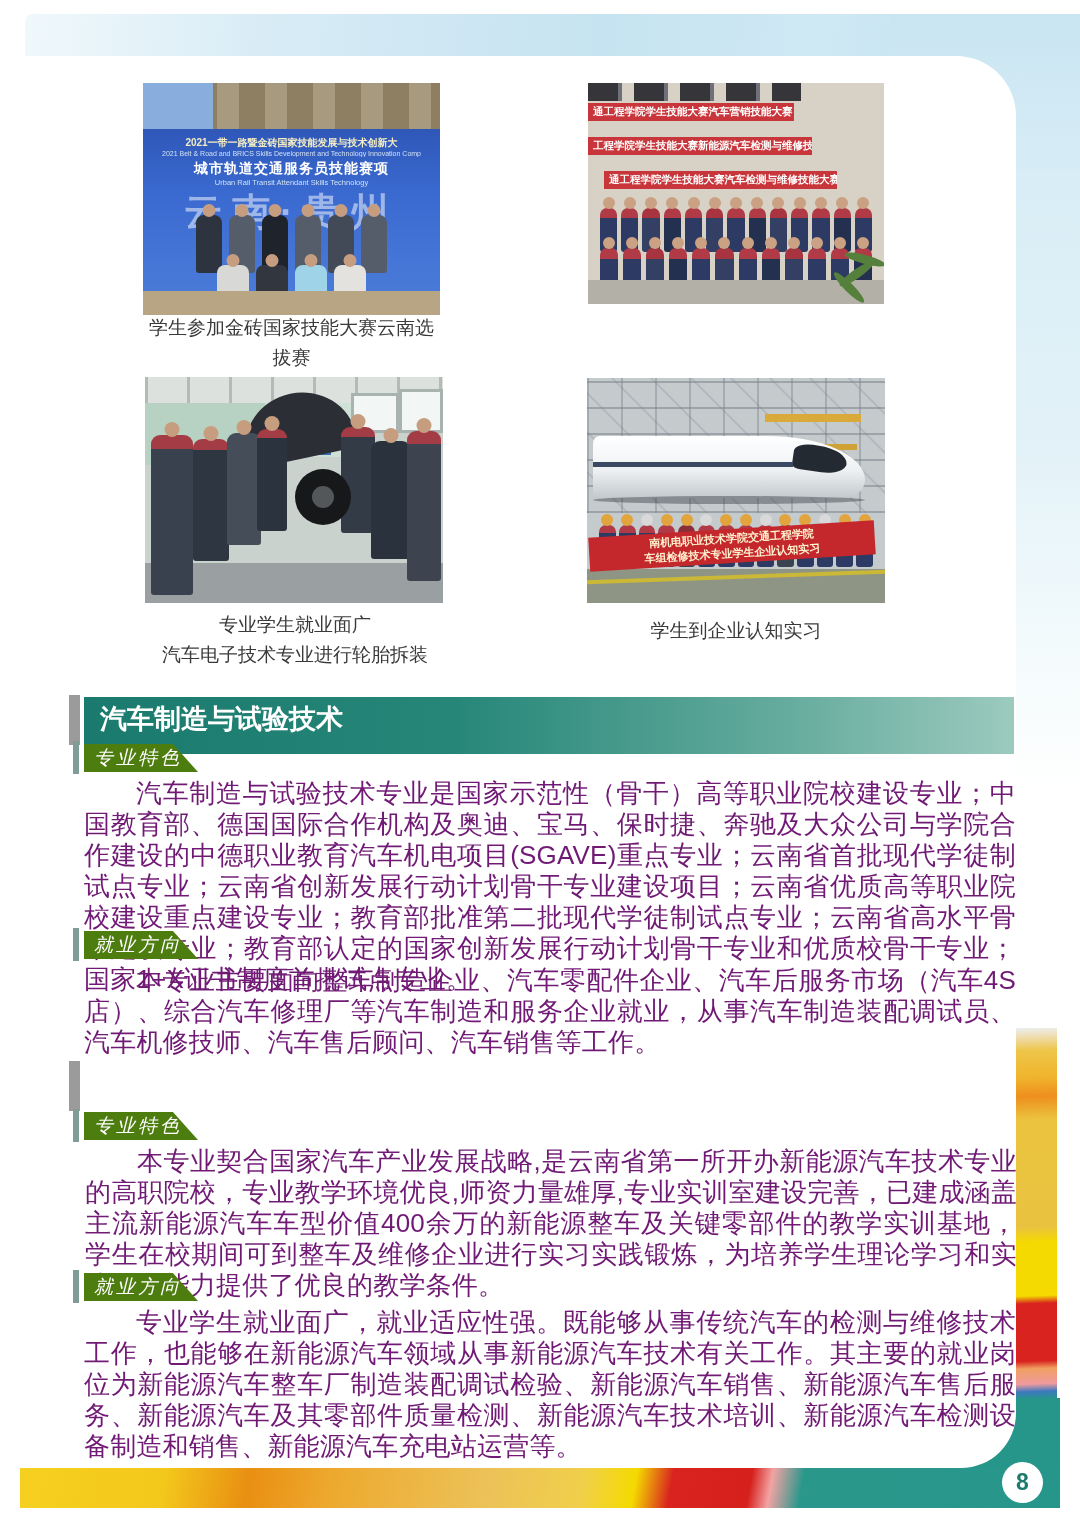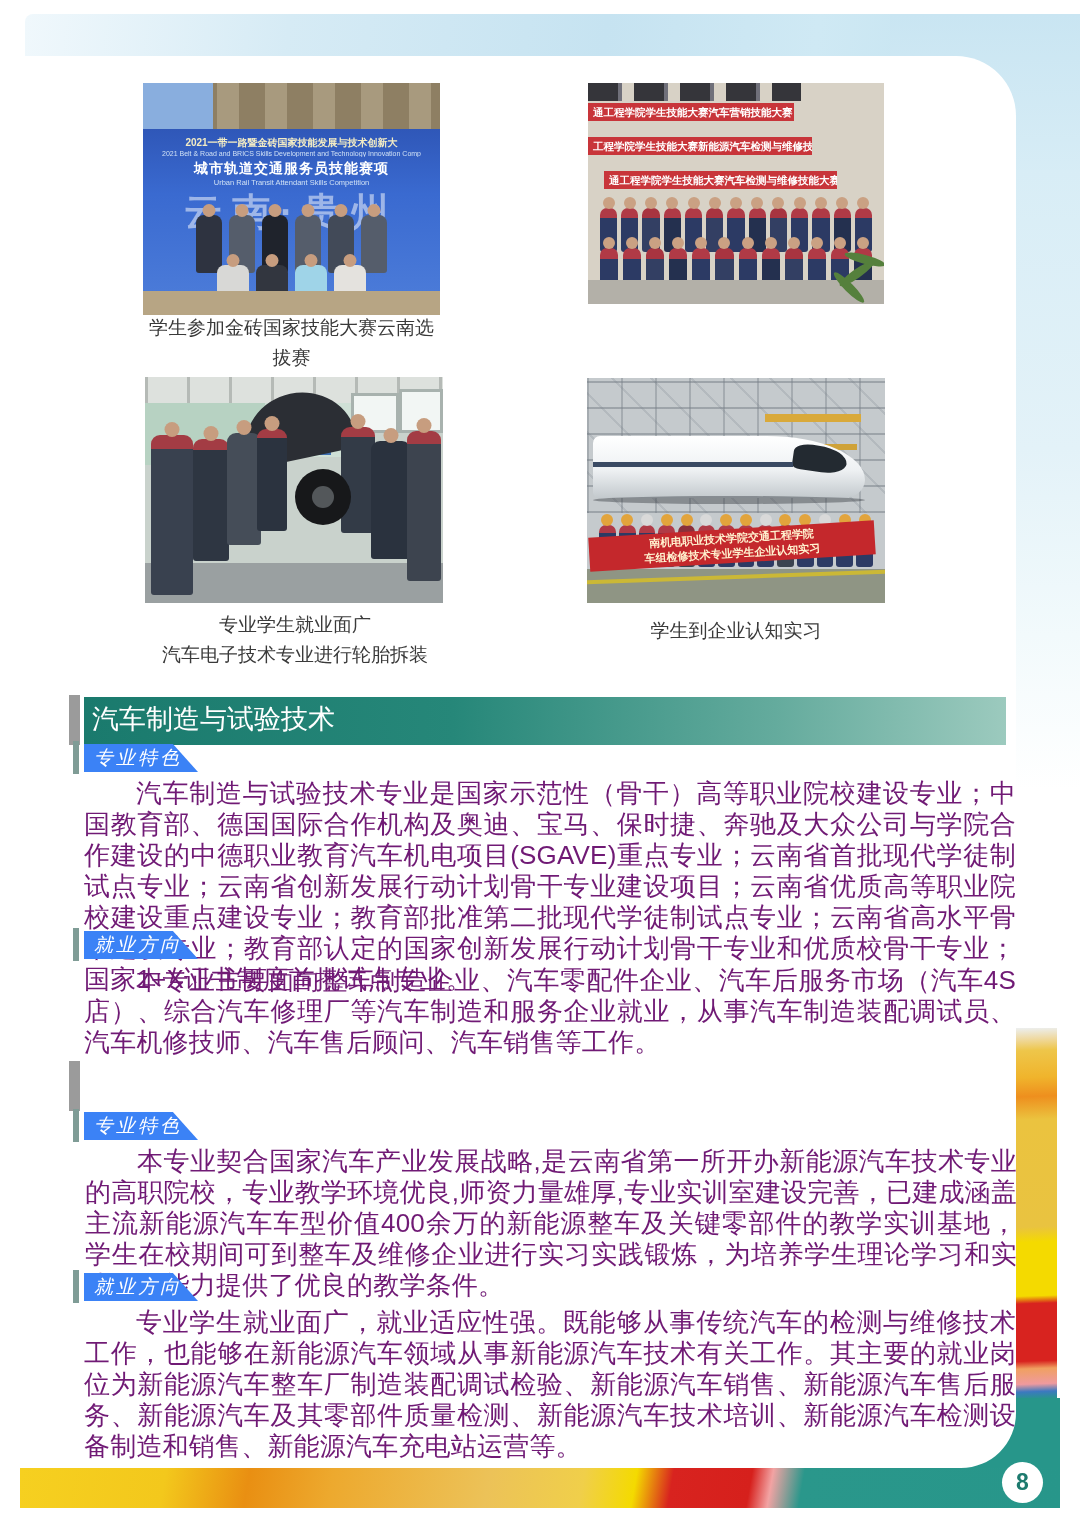--- a/index.html
+++ b/index.html
@@ -63,21 +63,21 @@
   .ph1-front .person{width:32px;height:46px;background:#d8d8d6;}
   .ph1-front .person:nth-child(2){background:#32363f;}
   .ph1-front .person:nth-child(3){background:#9fd4e8;}
   .ph1-front .person:nth-child(4){background:#e4e2de;}
 
   
   #photo2{left:588px;top:83px;width:296px;height:221px;background:#d8d2c6;}
   .ph2-windows{position:absolute;top:0;left:0;width:72%;height:18px;
     background:repeating-linear-gradient(90deg,#35353a 0 30px,#70707a 30px 34px,#d8d2c6 34px 46px);}
   .ph2-banner{position:absolute;height:18px;background:#c8353a;color:#fff;font-size:10.5px;
-    line-height:18px;font-weight:bold;white-space:nowrap;overflow:hidden;padding-left:5px;}
+    line-height:18px;font-weight:bold;white-space:nowrap;overflow:hidden;padding-left:5px;font-family:Liberation Mono, monospace;}
   .ph2-b1{top:20px;left:0;width:68%;}
   .ph2-b2{top:54px;left:0;width:74%;}
   .ph2-b3{top:88px;left:16px;width:77%;}
   .ph2-ground{position:absolute;bottom:0;left:0;right:0;height:24px;background:#b3b0a8;}
   .stu{position:relative;border-radius:7px 7px 3px 3px;
     background:linear-gradient(180deg,#b03a46 0 22%,#2c3a64 22%);}
   .stu::before{content:"";position:absolute;top:-11px;left:50%;transform:translateX(-50%);
     width:12px;height:12px;border-radius:50%;background:#caa183;}
   .stu:nth-child(3n){background:linear-gradient(180deg,#a83440 0 22%,#333f63 22%);}
   .stu:nth-child(4n){background:linear-gradient(180deg,#b03a46 0 22%,#24304f 22%);}
@@ -138,25 +138,25 @@
   .ph4-row .stu{width:17px;height:42px;background:linear-gradient(180deg,#b03a46 0 20%,#2c3a64 20%);}
   .ph4-row .stu::before{background:#e2a43c;}
   .ph4-row .stu:nth-child(3n)::before{background:#d9d9d9;}
   .ph4-row .stu:nth-child(5n){background:linear-gradient(180deg,#8a2f3a 0 20%,#3a4350 20%);}
   .ph4-banner{position:absolute;left:2px;right:10px;bottom:40px;background:#c4282c;
     transform:rotate(-3.5deg);padding:2px 4px;text-align:center;z-index:6;}
   .ph4-banner div{font-size:11px;font-weight:bold;color:#fff2cf;white-space:nowrap;overflow:hidden;}
 
   
   .hdr-gray{width:11px;height:50px;background:#9b9b9b;z-index:5;}
-  .hdr{width:914px;height:48px;z-index:5;color:#fff;font-weight:normal;font-size:27px;
-    line-height:45px;padding-left:8px;
+  .hdr{width:914px;height:57px;z-index:5;color:#fff;font-weight:bold;font-size:27px;
+    line-height:45px;padding-left:16px;
     background:linear-gradient(90deg,#1a7a6d 0%,#268779 40%,#64ab9d 75%,#9ccabe 100%);}
   .tag-bar{width:6px;height:33px;background:#7f9c96;z-index:5;}
-  .tag{width:104px;height:28px;background:#3b82f6;z-index:5;color:#fff;font-size:19px;
+  .tag{width:104px;height:28px;background:#4d7c0f;z-index:5;color:#fff;font-size:19px;
     line-height:28px;padding-left:10px;letter-spacing:3px;
     font-family:"Liberation Serif",serif;font-style:italic;
     clip-path:polygon(0 0,78% 0,100% 100%,0 100%);}
   .para{width:932px;z-index:5;color:#701a75;font-size:26px;line-height:31px;
     text-align:justify;text-indent:2em;letter-spacing:0.2px;}
 </style>
 </head>
 <body>
 
 <div id="page">
@@ -172,21 +172,21 @@
     <span>8</span>
   </div>
 
   <div id="photo1" class="ph">
     <div class="ph1-building"></div>
     <div class="ph1-sky"></div>
     <div class="ph1-banner">
       <div class="ph1-t1">2021一带一路暨金砖国家技能发展与技术创新大</div>
       <div class="ph1-ten">2021 Belt &amp; Road and BRICS Skills Development and Technology Innovation Comp</div>
       <div class="ph1-t2">城市轨道交通服务员技能赛项</div>
-      <div class="ph1-t3">Urban Rail Transit Attendant Skills Competition</div>
+      <div class="ph1-t3">Urban Rail Transit Attendant Skills Technology</div>
       <div class="ph1-wm">云南·贵州</div>
     </div>
     <div class="prow ph1-back">
       <div class="person"></div>
     <div class="person"></div>
         <div class="person"></div>
         <div class="person"></div>
         <div class="person"></div>
         <div class="person"></div>
       </div>

